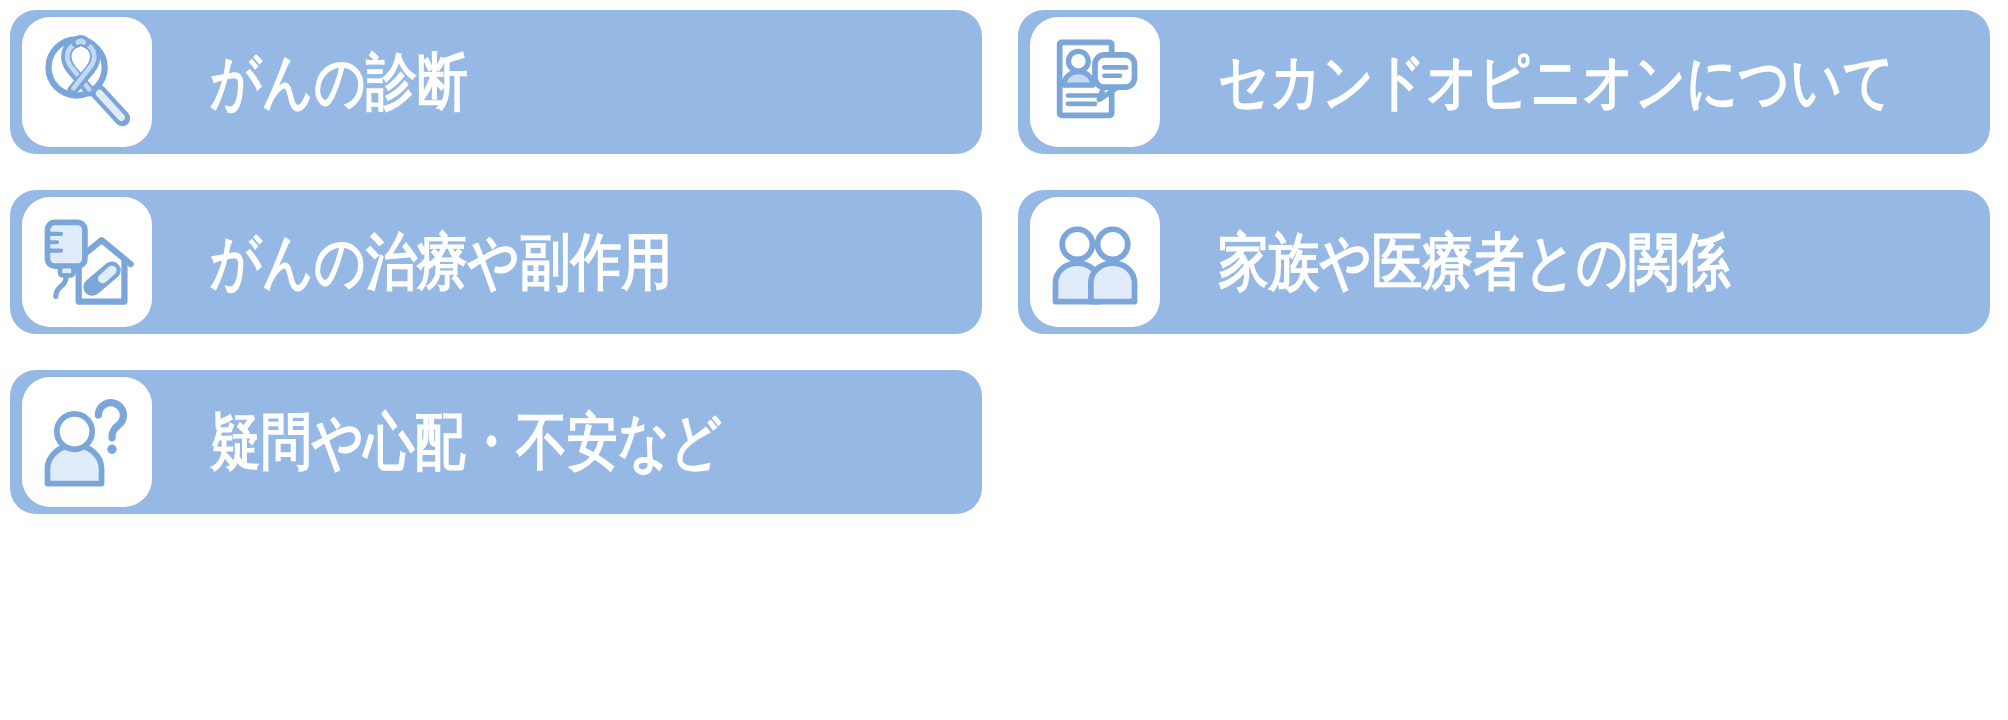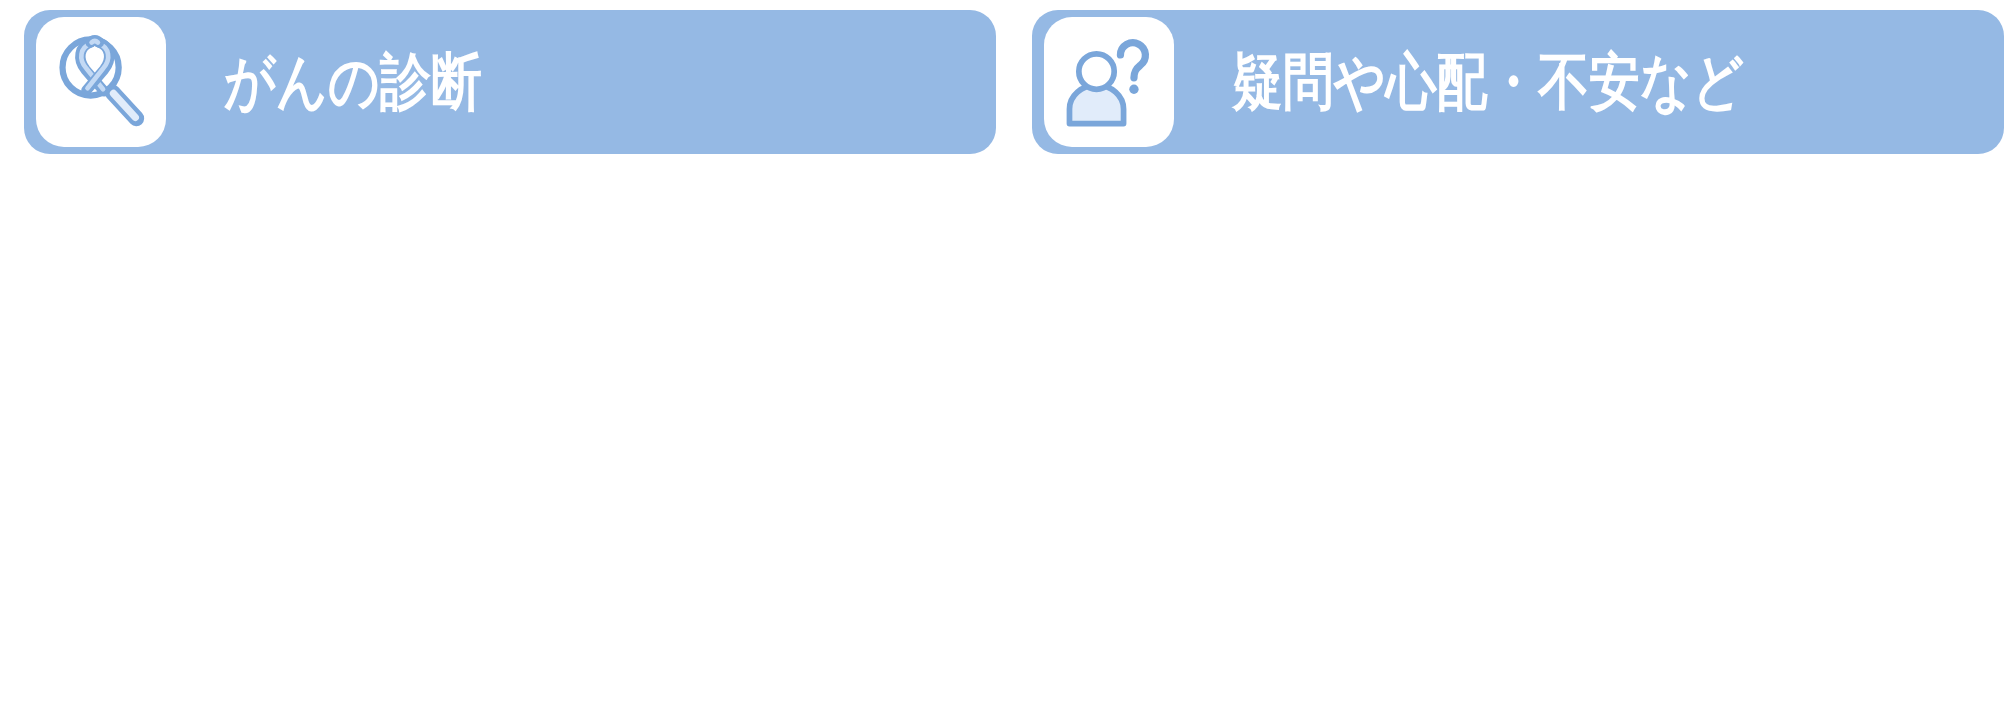--- a/index.html
+++ b/index.html
@@ -14,21 +14,21 @@
   html,body{margin:0;padding:0;}
   body{
     width:2008px;height:720px;background:#ffffff;
     font-family:"Liberation Sans",sans-serif;
     overflow:hidden;
   }
   .grid{
     display:grid;
     grid-template-columns:972px 972px;
     column-gap:31px;row-gap:44px;
-    padding:10px 0 0 24px;
+    padding:10px 0 0 10px;
     gap:36px;
   }
   .card{
     height:144px;border-radius:26px;background:var(--card-bg);
     display:flex;align-items:center;cursor:pointer;
   }
   .iconbox{
     flex:0 0 auto;width:130px;height:130px;margin-left:12px;
     background:var(--icon-bg);border-radius:28px;
     display:flex;align-items:center;justify-content:center;
@@ -64,23 +64,68 @@
         <path d="M40,13 C30,17 28,28 36,37 L52,57" class="fn mk" stroke-width="4.5"></path>
         <path d="M48,12 C59,16 61,28 53,38 L36,58" class="fn sk" stroke-width="10"></path>
         <path d="M48,13 C58,17 60,28 52,37 L37,56" class="fn mk" stroke-width="4.5"></path>
         <path d="M40,12 C42,9 46,9 48,12" class="fn sk" stroke-width="10"></path>
         <path d="M41,12 C43,10 45,10 47,12" class="fn mk" stroke-width="4.5"></path>
       </svg>
     </div>
     <div class="label">がんの診断</div>
   </div>
 
+  <div class="card">
+    <div class="iconbox">
+      <svg viewBox="0 0 100 100">
+        <rect x="16" y="12" width="50" height="70" rx="2" class="fw sk" stroke-width="5.5"></rect>
+        <circle cx="34" cy="30" r="9.5" class="fw sk" stroke-width="5"></circle>
+        <path d="M20,53 a14,13 0 0 1 28,0 Z" class="fm sk" stroke-width="5"></path>
+        <line x1="24" y1="63" x2="58" y2="63" class="sk" stroke-width="4.5"></line>
+        <line x1="24" y1="71" x2="50" y2="71" class="sk" stroke-width="4.5"></line>
+        <path d="M60,50 L54,67 L72,55 Z" class="fw sk" stroke-width="5"></path>
+        <rect x="50" y="24" width="38" height="31" rx="9" class="fw sk" stroke-width="5.5"></rect>
+        <line x1="59" y1="36" x2="80" y2="36" class="sk" stroke-width="4.5"></line>
+        <line x1="59" y1="44" x2="74" y2="44" class="sk" stroke-width="4.5"></line>
+      </svg>
+    </div>
+    <div class="label">セカンドオピニオンについて</div>
+  </div>
+
+  <div class="card">
+    <div class="iconbox">
+      <svg viewBox="0 0 100 100">
+        <path d="M42,46 L64,29 L86,46 L86,88 L42,88 Z" class="fw"></path>
+        <path d="M36,52 L64,29 L92,52" class="fn sk" stroke-width="6"></path>
+        <path d="M42,49 L42,88 L86,88 L86,49" class="fn sk" stroke-width="6"></path>
+        <rect x="12" y="12" width="36" height="42" rx="7" class="fl sk" stroke-width="5.5"></rect>
+        <line x1="13" y1="23" x2="25" y2="23" class="sk" stroke-width="4"></line>
+        <line x1="13" y1="31" x2="21" y2="31" class="sk" stroke-width="4"></line>
+        <line x1="13" y1="39" x2="25" y2="39" class="sk" stroke-width="4"></line>
+        <rect x="24" y="54" width="13" height="9" rx="3" class="fl sk" stroke-width="4.5"></rect>
+        <path d="M30,63 C30,75 20,72 20,83" class="fn sk" stroke-width="5"></path>
+        <line x1="55" y1="74" x2="74" y2="58" class="sk" stroke-width="17"></line>
+        <line x1="65" y1="66" x2="74" y2="58" class="lk" stroke-width="9"></line>
+      </svg>
+    </div>
+    <div class="label">がんの治療や副作用</div>
+  </div>
 
 
-
+  <div class="card">
+    <div class="iconbox">
+      <svg viewBox="0 0 100 100">
+        <path d="M12,88 V70 a21,19 0 0 1 42,0 V88 Z" class="fl sk" stroke-width="5.5"></path>
+        <circle cx="33" cy="33" r="14.5" class="fw sk" stroke-width="5.5"></circle>
+        <path d="M46,88 V70 a21,19 0 0 1 42,0 V88 Z" class="fl sk" stroke-width="5.5"></path>
+        <circle cx="67" cy="33" r="14.5" class="fw sk" stroke-width="5.5"></circle>
+      </svg>
+    </div>
+    <div class="label">家族や医療者との関係</div>
+  </div>
 
 
   <div class="card">
     <div class="iconbox">
       <svg viewBox="0 0 100 100">
         <path d="M12,90 V76 a26,23 0 0 1 52,0 V90 Z" class="fl sk" stroke-width="5.5"></path>
         <circle cx="38" cy="40" r="17" class="fw sk" stroke-width="5.5"></circle>
         <path d="M61,24 a12,12 0 1 1 19,10 c-5,4 -6,7 -6,12" class="fn sk" stroke-width="7"></path>
         <circle cx="74" cy="57" r="4.5" fill="#7aa6da"></circle>
       </svg>

